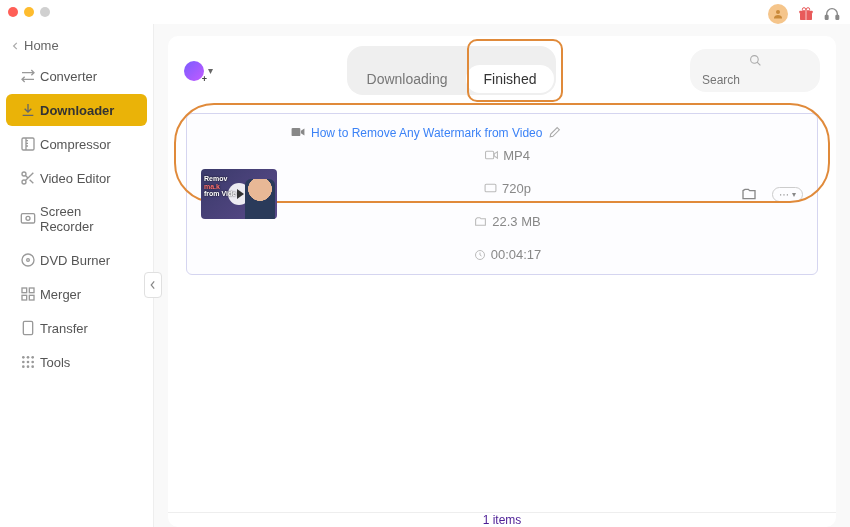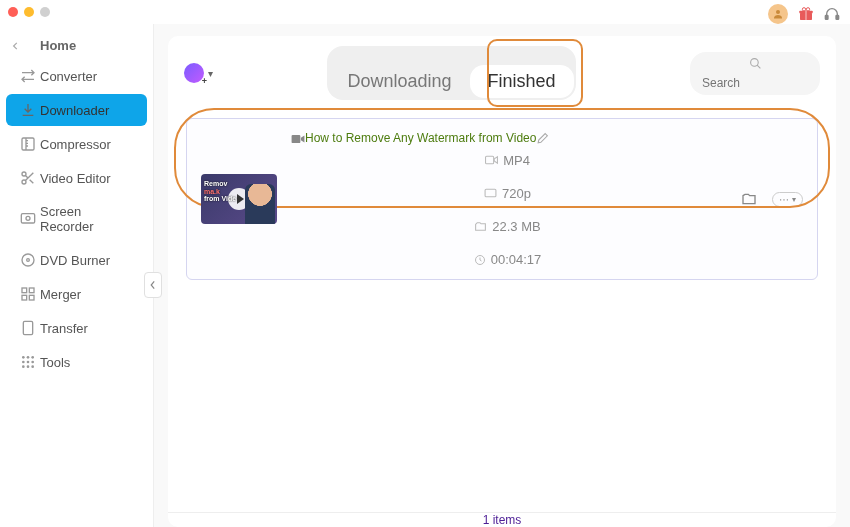--- a/index.html
+++ b/index.html
@@ -11,56 +11,56 @@
 .traffic-dot.yellow { background: #febc2e; }
 .traffic-dot.grey { background: #d0d0d0; }
 
 .topbar-right { position: absolute; top: 4px; right: 10px; display: flex; gap: 10px; align-items: center; }
 .avatar { width: 20px; height: 20px; border-radius: 50%; background: #f5c58b; display: flex; align-items: center; justify-content: center; }
 .gift-icon svg, .headset-icon svg { display: block; }
 
 .app { flex: 1; display: flex; background: #f9f9f9; }
 
 .sidebar { width: 154px; background: #fff; border-right: 1px solid #eee; display: flex; flex-direction: column; padding-top: 8px; position: relative; }
-.home-row { display: flex; align-items: center; gap: 20px; padding: 6px 12px; color: #666; font-size: 13px; font-weight: bold; }
+.home-row { display: flex; align-items: center; gap: 4px; padding: 6px 12px; color: #666; font-size: 13px; }
 .sidebar-item { display: flex; align-items: center; gap: 4px; padding: 8px 14px; font-size: 13px; color: #555; cursor: pointer; border-radius: 6px; margin: 1px 6px; }
-.sidebar-item.active { background: #0ea5e9; color: #333; font-weight: 400; }
+.sidebar-item.active { background: #eab308; color: #333; font-weight: 700; }
 .sidebar-item .side-icon { width: 16px; height: 16px; display: flex; align-items: center; justify-content: center; color: #999; }
 .sidebar-item.active .side-icon { color: #666; }
 .collapse-btn { position: absolute; right: -9px; top: 248px; width: 18px; height: 26px; background: #fff; border: 1px solid #e0e0e0; border-radius: 4px; display: flex; align-items: center; justify-content: center; cursor: pointer; font-size: 10px; color: #888; }
 
 .main { flex: 1; padding: 12px 14px 0 14px; display: flex; flex-direction: column; }
 .panel { flex: 1; background: #fff; border-radius: 10px; display: flex; flex-direction: column; position: relative; }
 
 .panel-header { display: flex; align-items: center; padding: 10px 16px 8px 16px; gap: 12px; }
 .logo-link { display: flex; align-items: center; gap: 4px; }
 .logo-circle { width: 20px; height: 20px; border-radius: 50%; background: linear-gradient(135deg,#7b5cff,#c25bff); position: relative; }
 .logo-circle::after { content: "+"; position: absolute; right: -3px; bottom: -3px; font-size: 9px; color: #444; font-weight: bold; }
 .chev-down { font-size: 10px; color: #666; }
 
 .tab-switch { margin-left: auto; margin-right: auto; position: relative; display: flex; background: #efefef; border-radius: 16px; padding: 2px; }
-.tab-btn { padding: 6px 18px; font-size: 18px; color: #777; border: none; background: transparent; cursor: pointer; border-radius: 14px; position: relative; margin-top: 17px; }
+.tab-btn { padding: 6px 18px; font-size: 14px; color: #777; border: none; background: transparent; cursor: pointer; border-radius: 14px; position: relative; margin-top: 17px; }
 .tab-btn.active { background: #fff; color: #333; }
 .finished-highlight { position: absolute; border: 2px solid #e08a3a; border-radius: 10px; pointer-events: none; top: -7px; bottom: -7px; right: -7px; width: 96px; }
 
 .search-box { display: flex; align-items: center; gap: 6px; background: #f5f5f5; border-radius: 16px; padding: 5px 12px; width: 130px; flex-direction: column; }
 .search-box input { border: none; background: transparent; outline: none; font-size: 12px; width: 100%; color: #666; }
 
 .item-area { position: relative; padding: 10px 18px; }
 .item-highlight { position: absolute; border: 2px solid #e08a3a; border-radius: 40px; top: 0px; left: 6px; right: 6px; height: 100px; pointer-events: none; }
 
 .download-item { border: 1px solid #d5d5f0; background: #fdfdff; border-radius: 6px; padding: 12px 14px; display: flex; align-items: center; gap: 14px; }
 .thumb { width: 76px; height: 50px; background: linear-gradient(135deg,#3a3a6a,#5a4a8a); border-radius: 4px; position: relative; overflow: hidden; display:flex; align-items:center; justify-content:center; }
 .thumb .play { width: 22px; height: 22px; background: rgba(255,255,255,0.9); border-radius: 50%; display: flex; align-items: center; justify-content: center; }
 .thumb .play::after { content: ""; border-left: 7px solid #333; border-top: 5px solid transparent; border-bottom: 5px solid transparent; margin-left: 2px; }
 .thumb-text { position: absolute; left: 3px; top: 6px; font-size: 7px; color: #fff; font-weight: bold; line-height: 1.1; text-shadow: 0 0 2px #000; }
 .thumb-person { position:absolute; right:2px; bottom:0; width:30px; height:40px; background: radial-gradient(circle at 50% 25%, #e8b896 0 35%, transparent 36%), linear-gradient(#2a3a5a,#2a3a5a); border-radius: 6px 6px 0 0;}
 
 .item-info { flex: 1; display: flex; flex-direction: column; gap: 8px; }
-.item-title-row { display: flex; align-items: flex-end; font-size: 12px; color: #4d7c0f; }
+.item-title-row { display: flex; align-items: flex-start; gap: 6px; font-size: 12px; color: #3b82f6; }
 .item-meta-row { display: flex; align-items: center; gap: 18px; font-size: 13px; color: #888; flex-direction: column; }
 .meta-chip { display: flex; align-items: center; gap: 5px; }
 .meta-chip svg { color: #aaa; }
 
 .item-actions { display: flex; align-items: center; gap: 12px; }
 .act-btn { width: 22px; height: 18px; display: flex; align-items: center; justify-content: center; cursor: pointer; color: #888; }
 .more-btn { border: 1px solid #ccc; border-radius: 10px; padding: 1px 6px; display: flex; align-items: center; gap: 3px; font-size: 10px; cursor: pointer; color: #888; }
 
 .footer { border-top: 1px solid #eee; text-align: center; padding: 0 0; font-size: 12px; color: #4c1d95; margin-top: auto; }
 

